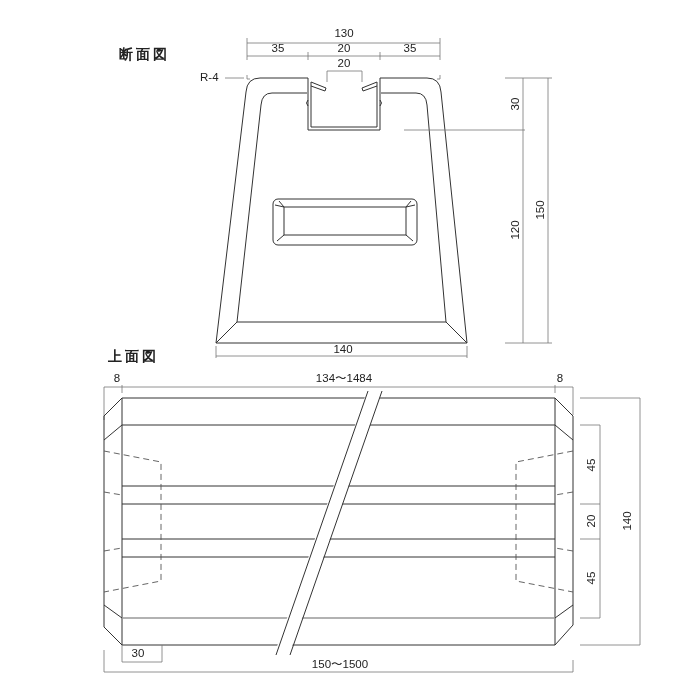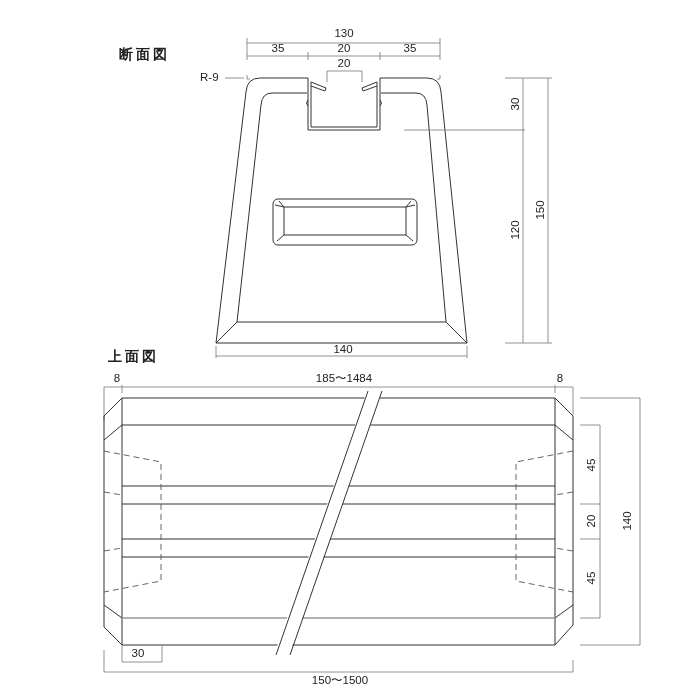--- a/index.html
+++ b/index.html
@@ -135,27 +135,27 @@
 </svg>
 
 <div class="title" style="left:84px; top:46px;">断面図</div>
 <div class="title" style="left:73px; top:348px;">上面図</div>
 
 <div class="dim h" style="left:344px; top:28px;">130</div>
 <div class="dim h" style="left:278px; top:43px;">35</div>
 <div class="dim h" style="left:344px; top:43px;">20</div>
 <div class="dim h" style="left:410px; top:43px;">35</div>
 <div class="dim h" style="left:344px; top:58px;">20</div>
-<div class="dim" style="left:200px; top:72px;">R-9</div>
+<div class="dim" style="left:200px; top:72px;">R-4</div>
 <div class="dim h" style="left:343px; top:344px;">140</div>
 <div class="dim v" style="left:516px; top:104px;">30</div>
 <div class="dim v" style="left:516px; top:230px;">120</div>
 <div class="dim v" style="left:541px; top:210px;">150</div>
 
 <div class="dim h" style="left:117px; top:373px;">8</div>
-<div class="dim h" style="left:344px; top:373px;">185〜1484</div>
+<div class="dim h" style="left:344px; top:373px;">134〜1484</div>
 <div class="dim h" style="left:560px; top:373px;">8</div>
 <div class="dim h" style="left:138px; top:648px;">30</div>
-<div class="dim h" style="left:340px; top:659px;margin-top:16px;">150〜1500</div>
+<div class="dim h" style="left:340px; top:659px;">150〜1500</div>
 <div class="dim v" style="left:592px; top:465px;">45</div>
 <div class="dim v" style="left:592px; top:521px;">20</div>
 <div class="dim v" style="left:592px; top:578px;">45</div>
 <div class="dim v" style="left:628px; top:521px;">140</div>
 
 </body></html>

